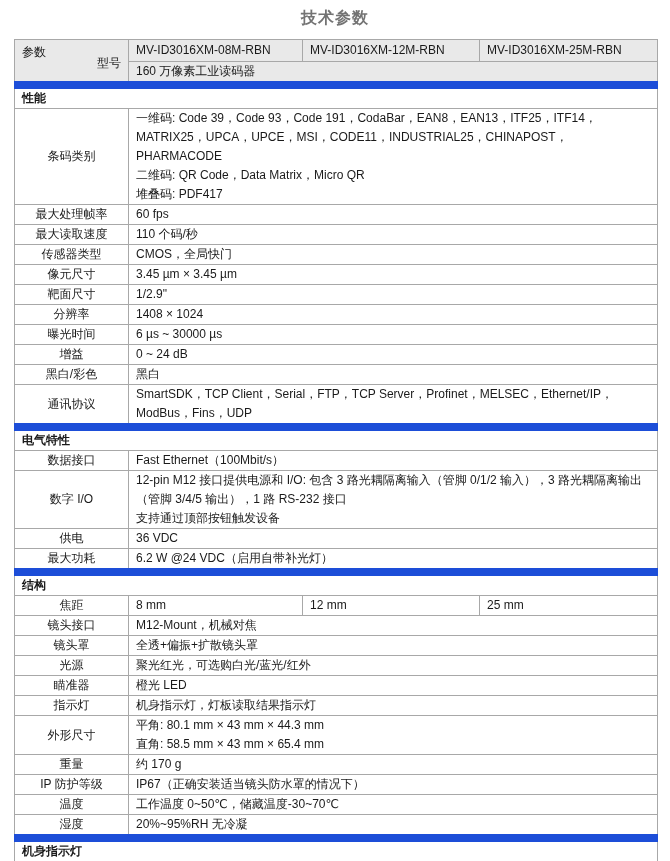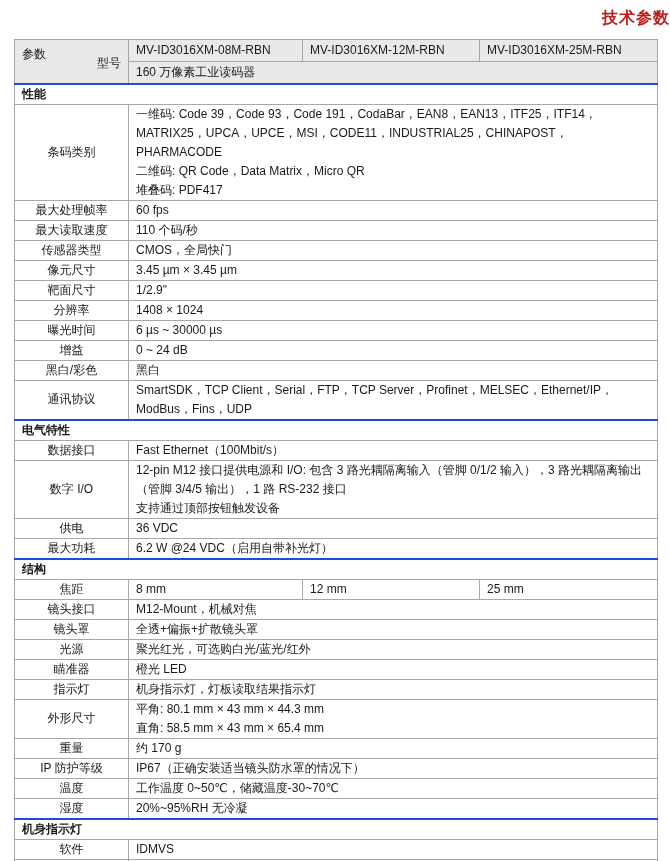--- a/index.html
+++ b/index.html
@@ -3,22 +3,22 @@
 <meta charset="utf-8">
 <style>
   * { box-sizing: border-box; }
   html,body { margin:0; padding:0; }
   body {
     width:670px; height:861px; background:#ffffff;
     font-family:"Liberation Sans","DejaVu Sans",sans-serif;
     color:#1a1a1a; -webkit-font-smoothing:antialiased;
   }
   .page-title {
-    text-align:right; font-size:16px; font-weight:bold;
-    color:#b91c1c; padding:8px 0 10px 0; letter-spacing:1px;
+    text-align:center; font-size:16px; font-weight:bold;
+    color:#737373; padding:8px 0 10px 0; letter-spacing:1px;
   }
   table.spec {
     border-collapse:collapse; table-layout:fixed;
     margin-left:14px; width:643px; font-size:12px;
   }
   table.spec td {
     border:1px solid #a8a8a8; padding:0 7px;
     vertical-align:middle; overflow:hidden;
     line-height:19px;
   }
@@ -31,21 +31,21 @@
       rgba(0,0,0,0) calc(50% - 0.7px),
       #a8a8a8 calc(50% - 0.7px),
       #a8a8a8 calc(50% + 0.7px),
       rgba(0,0,0,0) calc(50% + 0.7px));
   }
   td.corner .corner-top { position:absolute; top:14px; right:7px; }
   td.corner .corner-bottom { position:absolute; bottom:19px; left:7px; }
   
   tr.section td {
     height:20px; background:#ffffff; font-weight:bold;
-    border-top:2px solid #1d4ed8;
+    border-top:8px solid #1d4ed8;
   }
   
   tr.kv td { height:20px; background:#ffffff; }
   td.label { background:#f1f1f1;text-align:center; }
   td.multi { padding:3px 7px; }
   td.multi div { line-height:19px; }
 </style>
 </head>
 <body>
 

